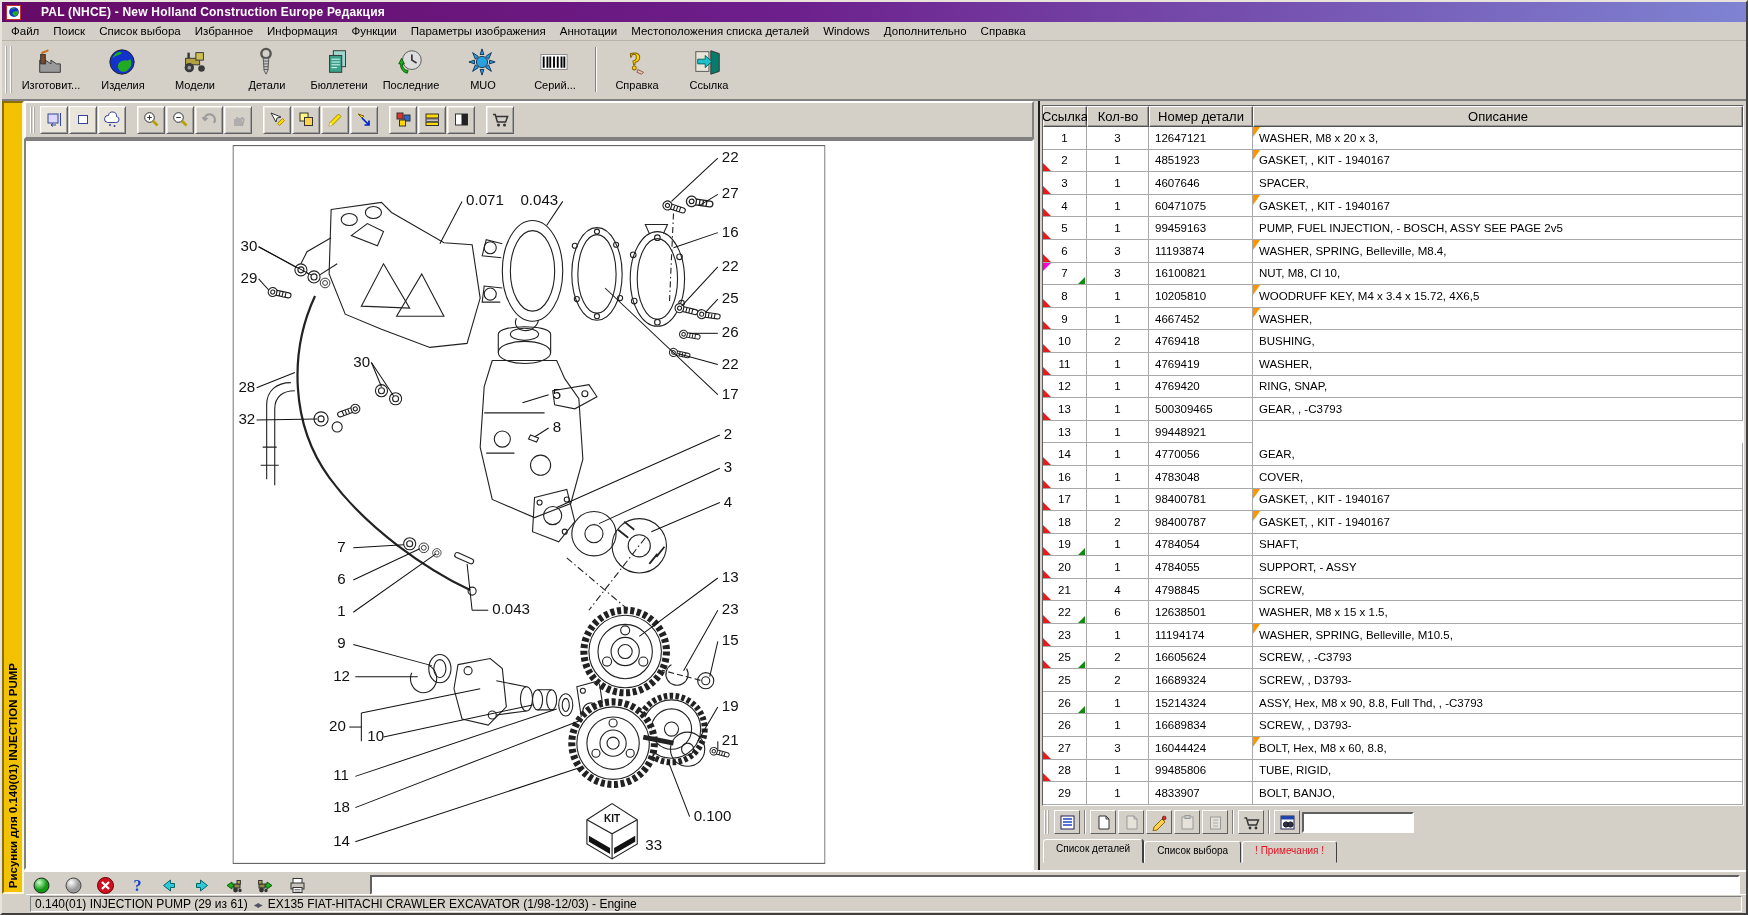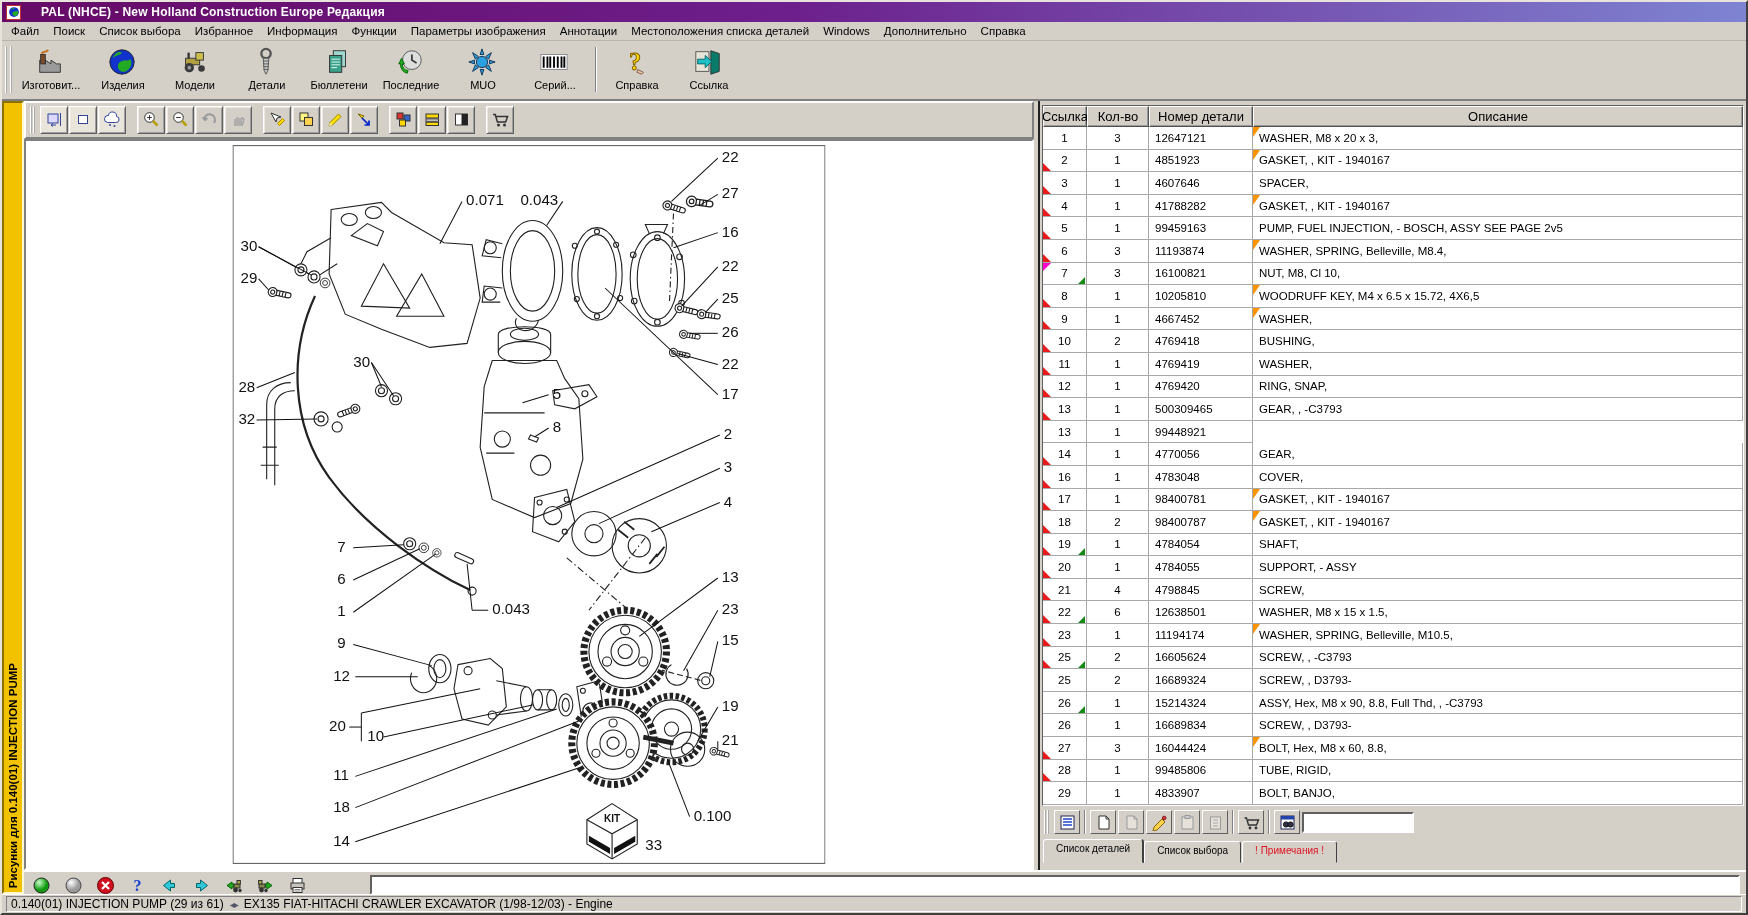--- a/index.html
+++ b/index.html
@@ -84,21 +84,21 @@
   .tab { height:22px; padding:3px 12px 0 12px; background:#d4d0c8; border:1px solid; border-color:#fff #404040 #d4d0c8 #fff;
          border-radius:3px 3px 0 0; margin-right:1px; font-size:10px; position:relative; }
   .tab.active { height:24px; z-index:2; font-weight:normal; box-shadow:1px 0 0 #404040; }
   .tab.alert { color:#e01020; }
 
   
   .bottom-row { flex:0 0 28px; display:flex; align-items:center; gap:10px; padding:2px 6px 2px 6px; border-top:2px solid; border-color:#fff; background:#d4d0c8; }
   .bb { width:22px; height:22px; display:flex; align-items:center; justify-content:center; }
   .bb svg { width:19px; height:19px; }
   .bottom-input { flex:1; height:20px; margin-left:52px; border:2px solid; border-color:#606060 #fff #fff #606060; background:#fff; font-size:12px; padding:0 3px; font-family:"Liberation Sans",sans-serif; }
-  .statusbar { flex:0 0 19px; background:#d4d0c8; border-top:1px solid #fff; display:flex; align-items:center; padding:0 4px; gap:6px; }
+  .statusbar { flex:0 0 19px; background:#d4d0c8; border-top:1px solid #fff; display:flex; align-items:center; padding:0 4px; gap:6px;margin-left:24px; }
   .statusbar .sb-inner { display:flex; align-items:center; gap:6px; width:100%; height:16px; border:1px solid; border-color:#808080 #fff #fff #808080; padding:0 4px; font-size:12px; white-space:nowrap; overflow:hidden; }
   .sb-sep-icon { color:#556; font-size:10px; letter-spacing:-1px; }
 </style>
 </head>
 <body>
 
 <div id="window">
 
   <div class="titlebar">
     <span class="ticon">
@@ -647,21 +647,21 @@
                   <div class="td c-desc">
                     <span>SPACER,</span>
                   </div>
                 </div>
                 <div class="trow">
                   <div class="td c-ref">
                     <i class="m-red"></i>
                     <span>4</span>
                   </div>
                   <div class="td c-qty">1</div>
-                  <div class="td c-part">41788282</div>
+                  <div class="td c-part">60471075</div>
                   <div class="td c-desc">
                     <i class="m-orange"></i>
                     <span>GASKET, , KIT - 1940167</span>
                   </div>
                 </div>
                 <div class="trow">
                   <div class="td c-ref">
                     <i class="m-red"></i>
                     <span>5</span>
                   </div>
@@ -697,21 +697,21 @@
                 </div>
                 <div class="trow">
                   <div class="td c-ref">
                     <i class="m-red"></i>
                     <span>8</span>
                   </div>
                   <div class="td c-qty">1</div>
                   <div class="td c-part">10205810</div>
                   <div class="td c-desc">
                     <i class="m-orange"></i>
-                    <span>WOODRUFF KEY, M4 x 6.5 x 15.72, 4X6,5</span>
+                    <span>WOODRUFF KEY, M4 x 3.4 x 15.72, 4X6,5</span>
                   </div>
                 </div>
                 <div class="trow">
                   <div class="td c-ref">
                     <i class="m-red"></i>
                     <span>9</span>
                   </div>
                   <div class="td c-qty">1</div>
                   <div class="td c-part">4667452</div>
                   <div class="td c-desc">

